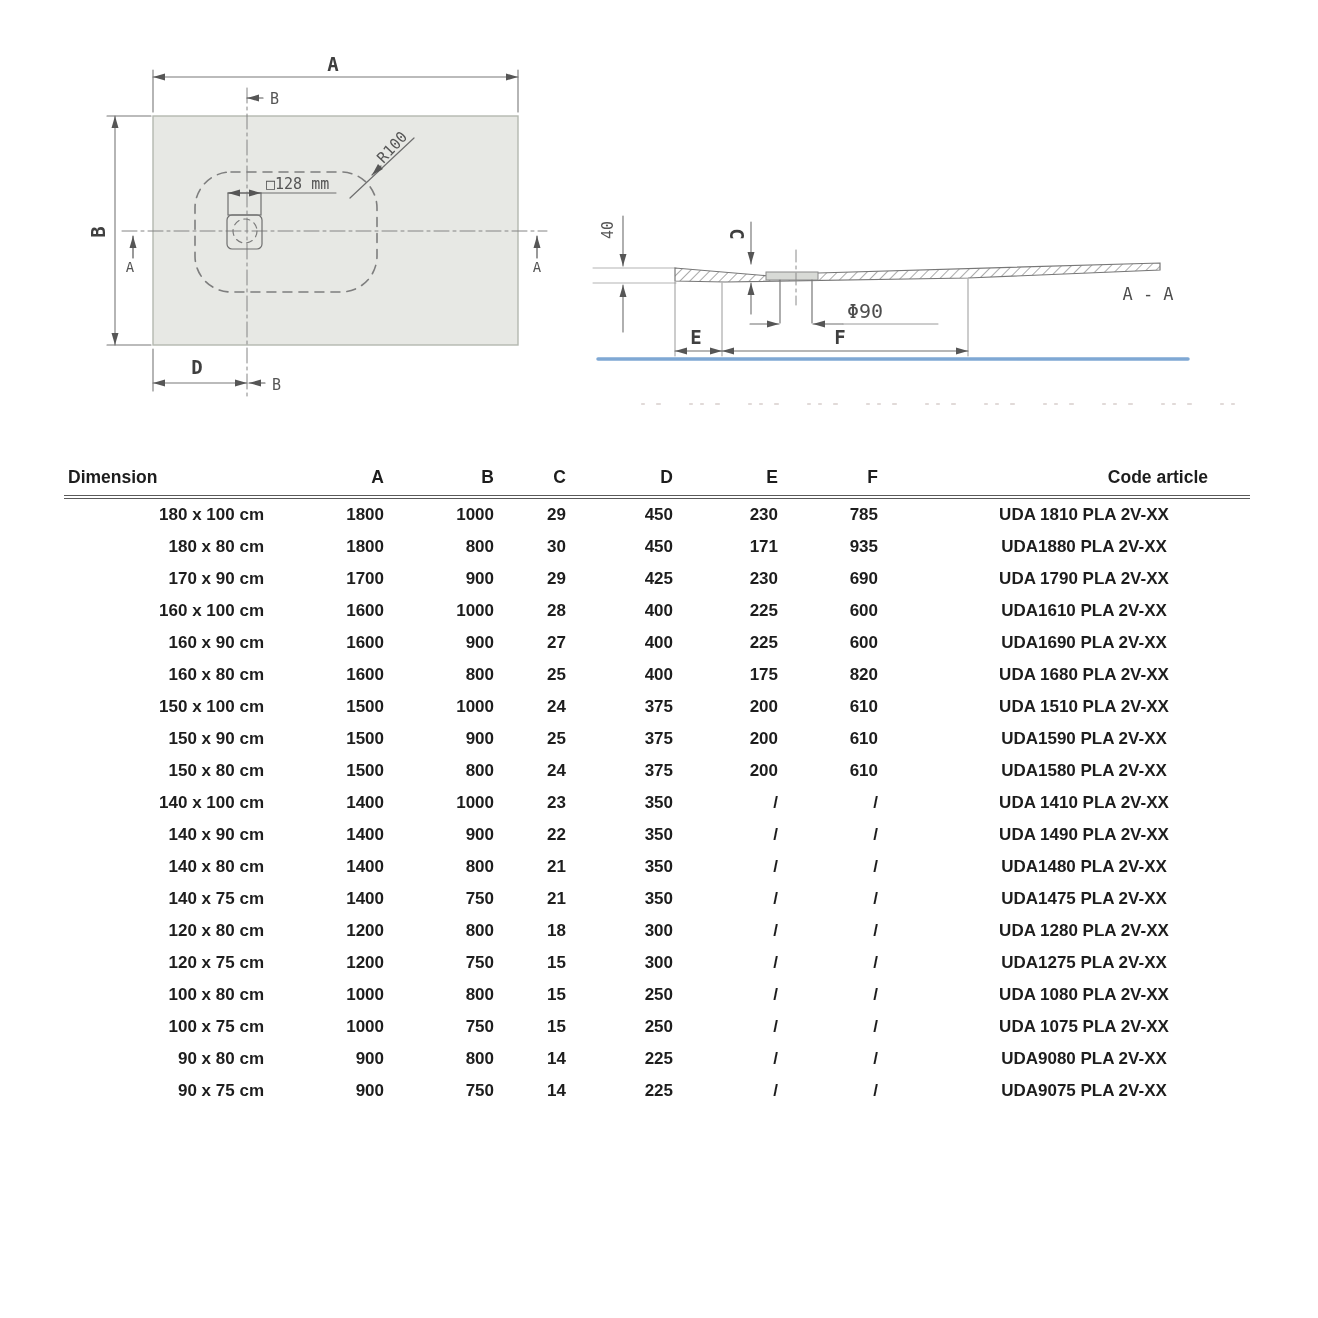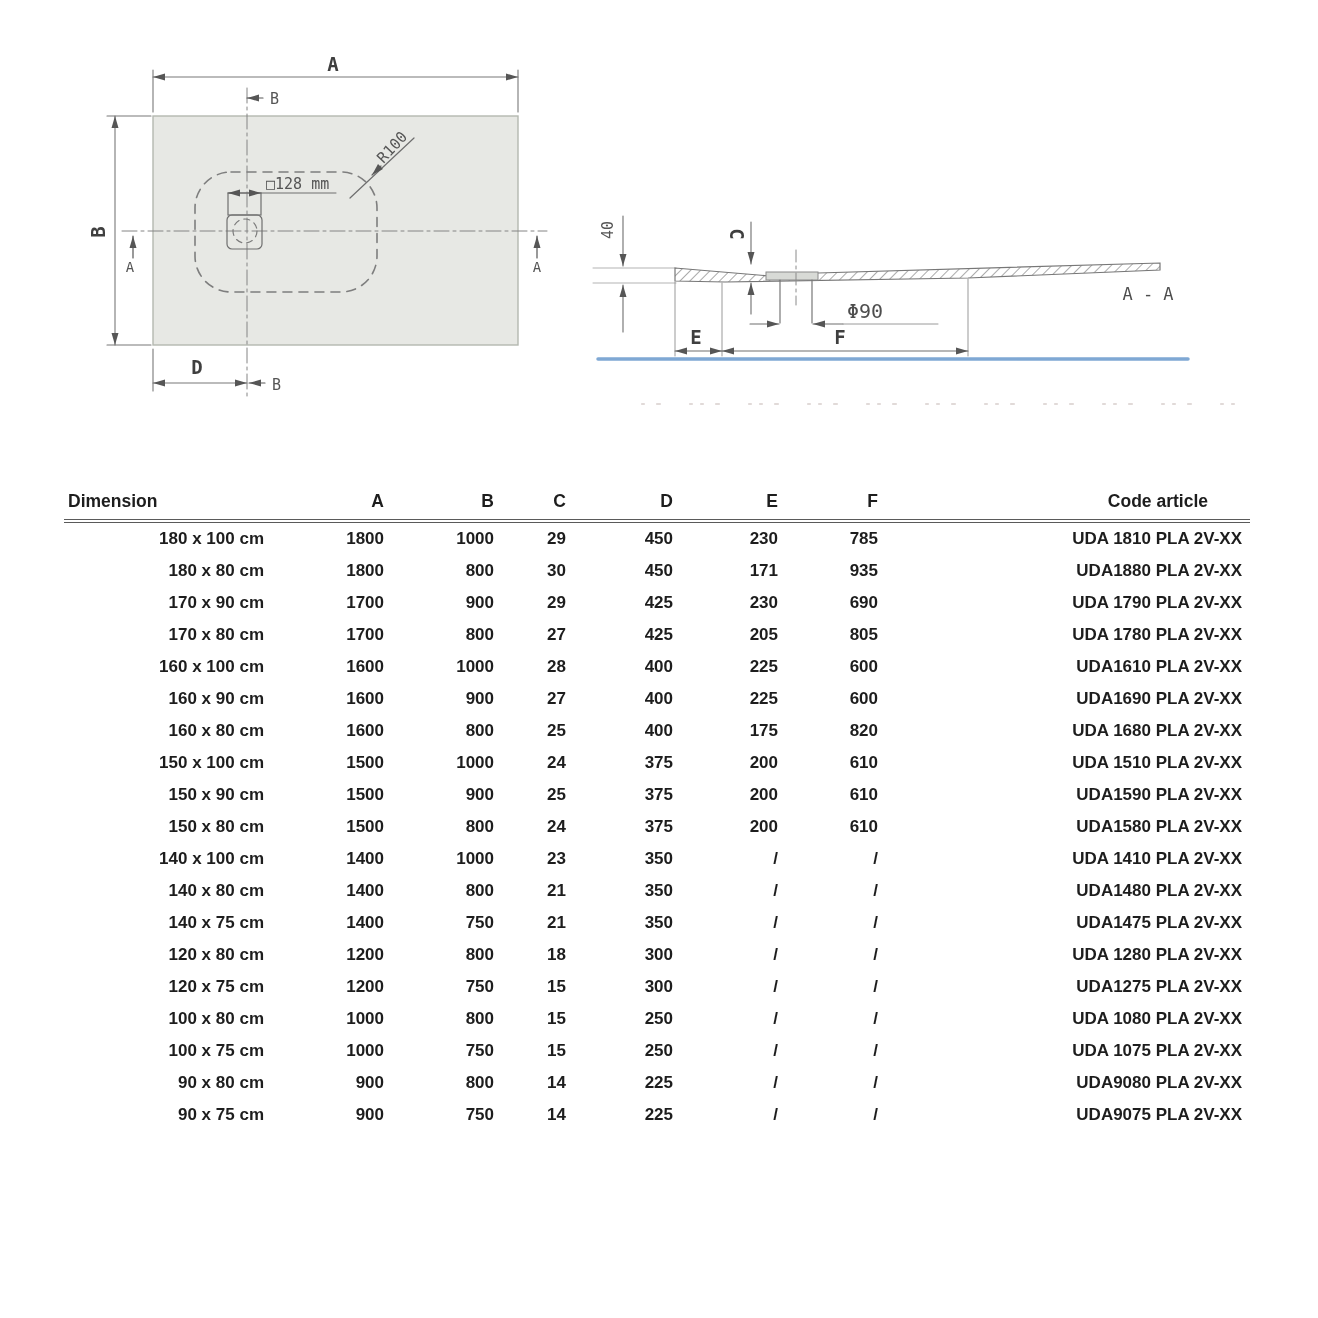--- a/index.html
+++ b/index.html
@@ -7,37 +7,37 @@
     width:1318px;height:1318px;background:#ffffff;position:relative;
     font-family:"Liberation Sans", sans-serif;overflow:hidden;
   }
   .drawing{position:absolute;top:0;left:0;}
   .cadtext{font-family:"DejaVu Sans Mono", monospace;fill:#4e4e4e;}
   .dimletter{font-size:19px;fill:#3f3f3f;}
   .smletter{font-size:14px;fill:#555;}
   .annot{font-size:15px;fill:#555;}
 
   table.tbl{
-    position:absolute;left:64px;top:491px;width:1186px;
+    position:absolute;left:64px;top:467px;width:1186px;
     border-collapse:collapse;table-layout:fixed;
     color:#1d1d1d;font-weight:bold;font-size:17px;
   }
   .tbl th{
     text-align:right;vertical-align:bottom;
     padding:0 8px 7px 0;font-size:17.5px;
     border-bottom:4px double #5a5a5a;white-space:nowrap;
   }
   .tbl th.left{text-align:left;padding-left:4px;}
   .tbl th.code-h{padding-right:42px;}
   .tbl td{
     text-align:right;height:32px;padding:0 8px 0 0;
     white-space:nowrap;overflow:hidden;
   }
   .tbl td.left{text-align:right;padding:0 0 0 4px;}
-  .tbl td.code{text-align:right;padding-left:40px;}
+  .tbl td.code{text-align:center;padding-left:40px;}
 </style>
 </head>
 <body>
 
 <svg class="drawing" width="1318" height="450" viewBox="0 0 1318 450">
   <defs>
     <marker id="arr" markerUnits="userSpaceOnUse" markerWidth="14" markerHeight="10" viewBox="0 0 14 10" refX="13" refY="5" orient="auto-start-reverse">
       <path d="M1,1.5 L13,5 L1,8.5 Z" fill="#565656"></path>
     </marker>
     <pattern id="hatch" width="7" height="7" patternUnits="userSpaceOnUse" patternTransform="rotate(45)">
@@ -187,30 +187,20 @@
       <td class="left">170 x 90 cm</td>
       <td>1700</td>
       <td>900</td>
       <td>29</td>
       <td>425</td>
       <td>230</td>
       <td>690</td>
       <td class="code">UDA 1790 PLA 2V-XX</td>
     </tr>
       <tr>
-      <td class="left">170 x 80 cm</td>
-      <td>1700</td>
-      <td>800</td>
-      <td>27</td>
-      <td>425</td>
-      <td>205</td>
-      <td>805</td>
-      <td class="code">UDA 1780 PLA 2V-XX</td>
-    </tr>
-      <tr>
       <td class="left">160 x 100 cm</td>
       <td>1600</td>
       <td>1000</td>
       <td>28</td>
       <td>400</td>
       <td>225</td>
       <td>600</td>
       <td class="code">UDA1610 PLA 2V-XX</td>
     </tr>
       <tr>
@@ -267,20 +257,30 @@
       <td class="left">140 x 100 cm</td>
       <td>1400</td>
       <td>1000</td>
       <td>23</td>
       <td>350</td>
       <td>/</td>
       <td>/</td>
       <td class="code">UDA 1410 PLA 2V-XX</td>
     </tr>
       <tr>
+      <td class="left">140 x 90 cm</td>
+      <td>1400</td>
+      <td>900</td>
+      <td>22</td>
+      <td>350</td>
+      <td>/</td>
+      <td>/</td>
+      <td class="code">UDA 1490 PLA 2V-XX</td>
+    </tr>
+      <tr>
       <td class="left">140 x 80 cm</td>
       <td>1400</td>
       <td>800</td>
       <td>21</td>
       <td>350</td>
       <td>/</td>
       <td>/</td>
       <td class="code">UDA1480 PLA 2V-XX</td>
     </tr>
       <tr>

